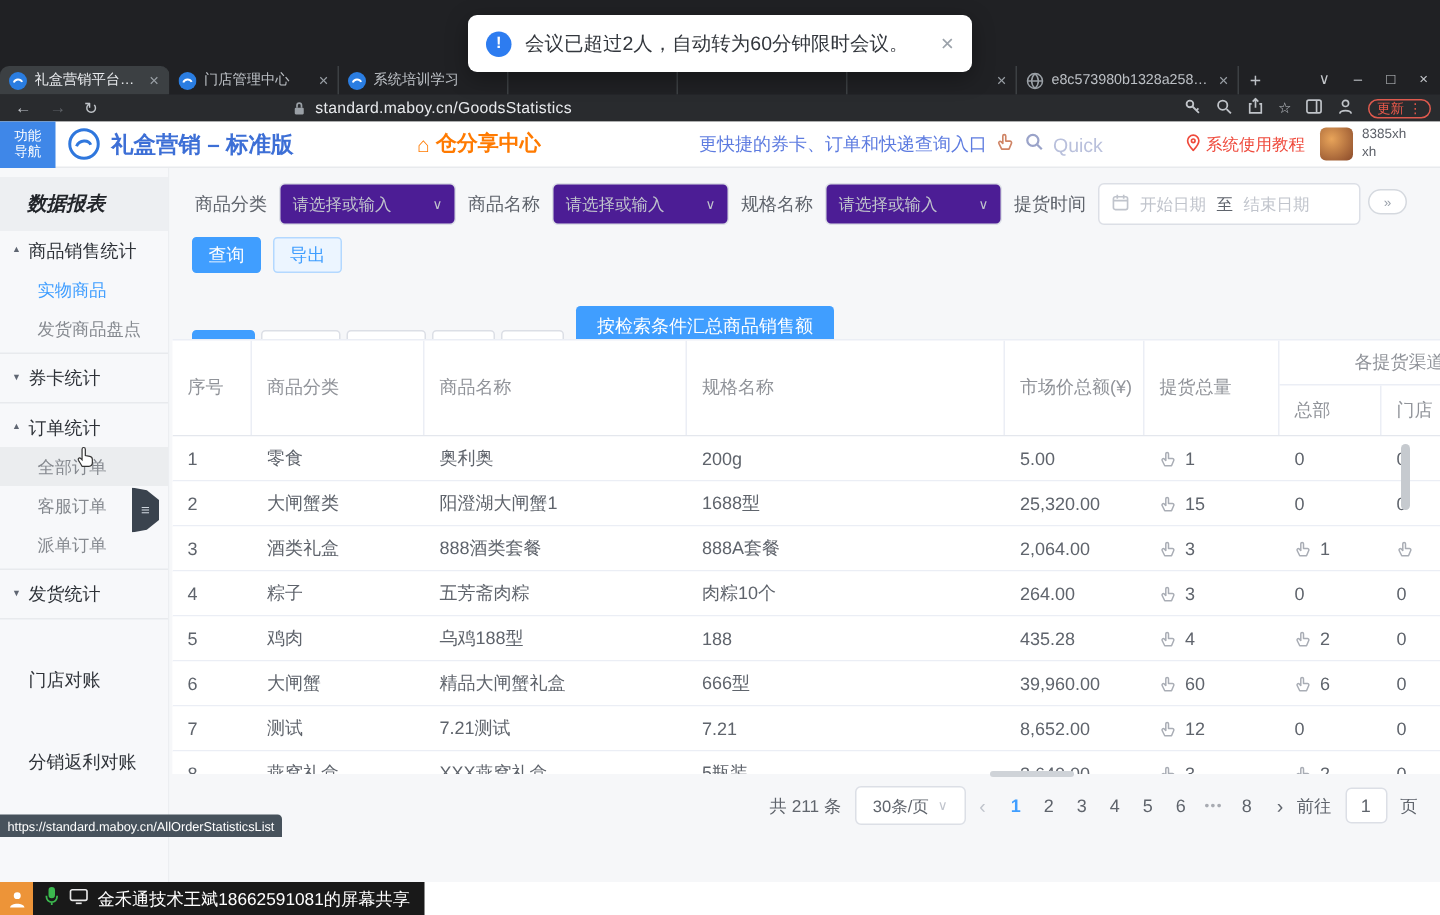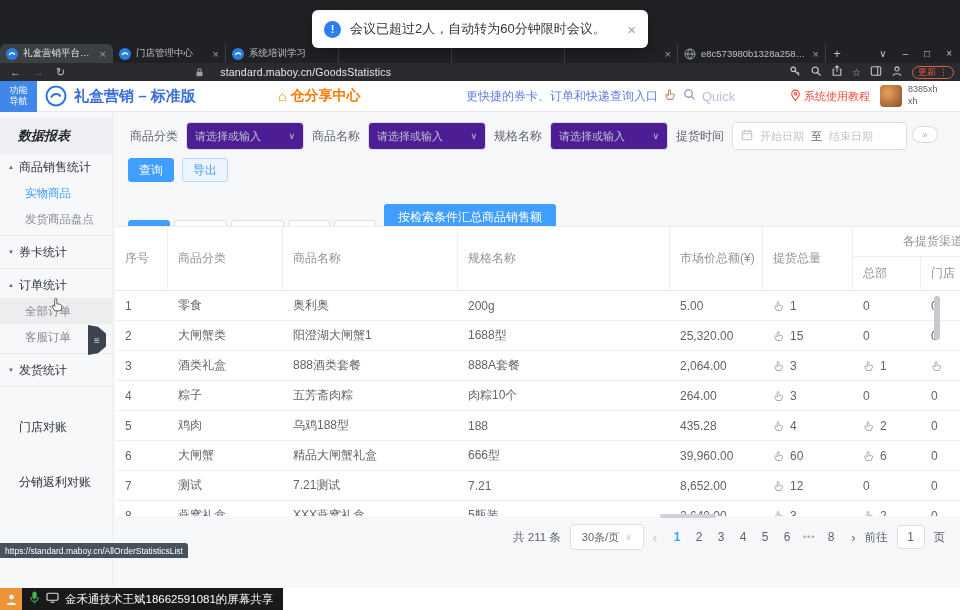--- a/index.html
+++ b/index.html
@@ -15,21 +15,21 @@
   .btab.wide { width:148px; }
   .btab-title { flex:1; overflow:hidden; text-overflow:ellipsis; }
   .btab-close { color:#9aa0a6; font-size:11px; cursor:default; }
   .favicon { width:12px; height:12px; flex:0 0 12px; display:inline-flex; }
   .newtab { width:22px; display:flex; align-items:center; justify-content:center; color:#bdc1c6; font-size:13px; }
   .wincontrols { position:absolute; right:4px; top:0; height:19px; display:flex; align-items:center; gap:16px; color:#c4c7cb; font-size:10px; padding-right:4px; }
   .toolbar { position:absolute; top:63px; left:0; width:960px; height:18px; background:#292b2e; display:flex; align-items:center; color:#c0c4c9; }
   .navbtns { display:flex; gap:12px; padding-left:10px; font-size:11px; }
   .navbtns .dim { color:#5f6368; }
   .lock-ic { margin-left:130px; display:inline-flex; }
-  .urltext { color:#e8eaed; font-size:10.5px; margin-left:16px; letter-spacing:.2px; }
+  .urltext { color:#e8eaed; font-size:10.5px; margin-left:6px; letter-spacing:.2px; }
   .tool-right { position:absolute; right:6px; top:0; height:18px; display:flex; align-items:center; gap:9px; }
   .tool-right .glyph { font-size:10px; color:#c0c4c9; }
   .update-pill { border:1px solid #e05a4e; color:#e8584a; border-radius:8px; font-size:9px; padding:0 5px; height:13px; display:flex; align-items:center; gap:3px; }
 
   
   .toast { position:absolute; top:10px; left:312px; width:336px; height:38px; background:#fff; border-radius:6px; box-shadow:0 4px 14px rgba(0,0,0,.35); display:flex; align-items:center; gap:9px; padding:0 12px; z-index:50; }
   .toast-ic { width:17px; height:17px; border-radius:50%; background:#2d7cf0; color:#fff; font-weight:bold; font-size:11px; display:flex; align-items:center; justify-content:center; flex:0 0 17px; }
   .toast-text { font-size:13px; color:#33373d; white-space:nowrap; }
   .toast-close { margin-left:auto; color:#9ca3ab; font-size:15px; }
 
@@ -286,20 +286,21 @@
       <span class="tri">▼</span>
       <span>券卡统计</span>
     </div>
     <div class="sdivider"></div>
     <div class="sgroup">
       <span class="tri">▲</span>
       <span>订单统计</span>
     </div>
     <div class="schild hover">全部订单</div>
     <div class="schild">客服订单</div>
+    <div class="schild">派单订单</div>
     <div class="sdivider"></div>
     <div class="sgroup">
       <span class="tri">▼</span>
       <span>发货统计</span>
     </div>
     <div class="sdivider"></div>
     <div class="sstand">门店对账</div>
     <div class="sstand">分销返利对账</div>
     <div class="side-handle">≡</div>
     <span class="cursor"><svg width="14" height="16" viewBox="0 0 24 28">

